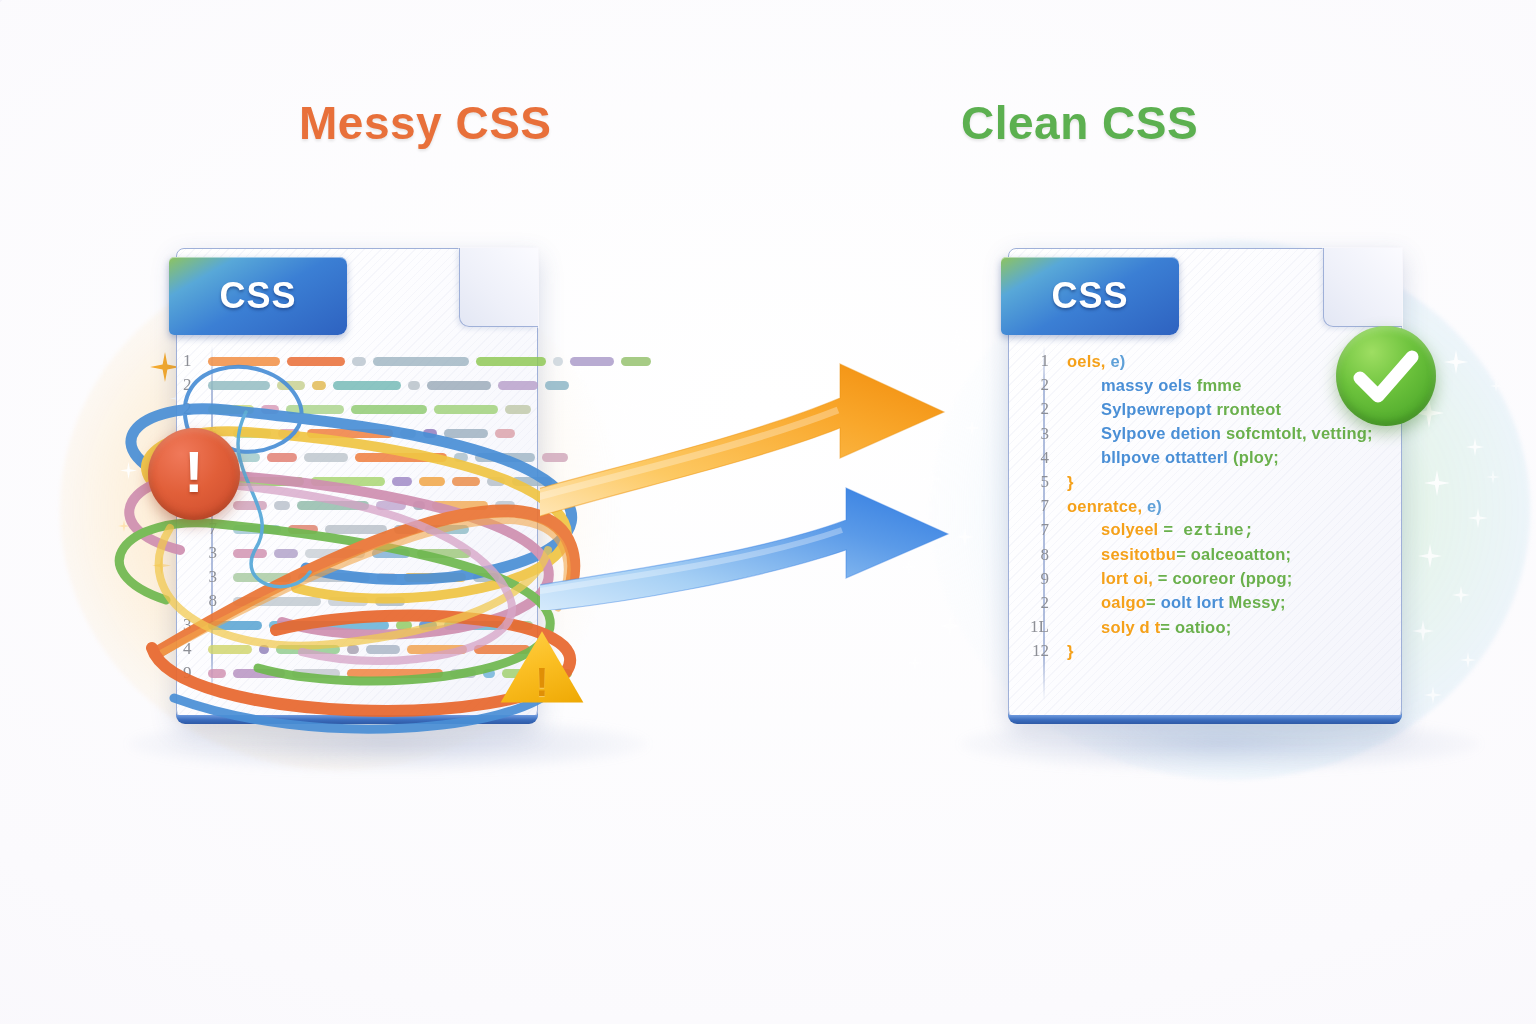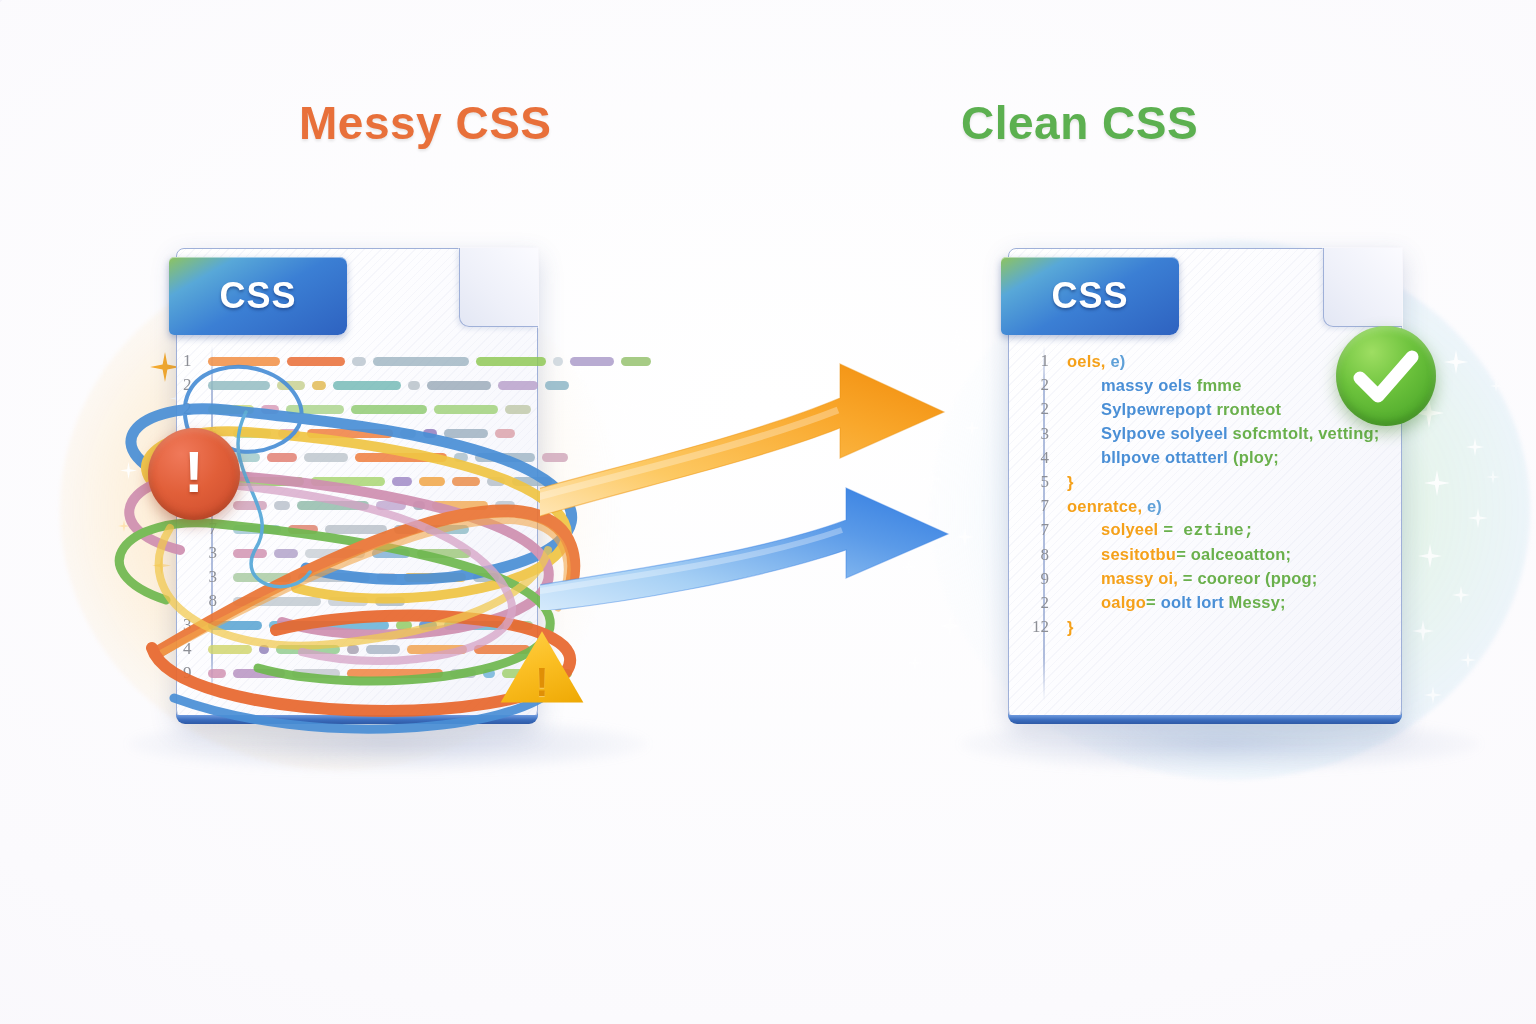--- a/index.html
+++ b/index.html
@@ -546,21 +546,21 @@
       <div class="cl-row">
         <div class="cl-num">2</div>
         <div class="cl-txt ind1"><span style="color: rgb(74, 143, 214);">massy </span><span style="color: rgb(74, 143, 214);">oels </span><span style="color: rgb(106, 176, 76); margin-top: 16px;">fmme</span></div>
       </div>
       <div class="cl-row">
         <div class="cl-num">2</div>
         <div class="cl-txt ind1"><span style="color: rgb(74, 143, 214);">Sylpewrepopt </span><span style="color: rgb(106, 176, 76);">rronteot</span></div>
       </div>
       <div class="cl-row">
         <div class="cl-num">3</div>
-        <div class="cl-txt ind1"><span style="color: rgb(74, 143, 214);">Sylpove solyeel </span><span style="color: rgb(106, 176, 76);">sofcmtolt, vetting;</span></div>
+        <div class="cl-txt ind1"><span style="color: rgb(74, 143, 214);">Sylpove detion </span><span style="color: rgb(106, 176, 76);">sofcmtolt, vetting;</span></div>
       </div>
       <div class="cl-row">
         <div class="cl-num">4</div>
         <div class="cl-txt ind1"><span style="color: rgb(74, 143, 214);">bllpove ottatterl </span><span style="color: rgb(106, 176, 76);">(ploy;</span></div>
       </div>
       <div class="cl-row">
         <div class="cl-num">5</div>
         <div class="cl-txt"><span style="color: rgb(245, 161, 26);">}</span></div>
       </div>
       <div class="cl-row">
@@ -570,25 +570,29 @@
       <div class="cl-row">
         <div class="cl-num">7</div>
         <div class="cl-txt ind1"><span style="color: rgb(245, 161, 26);">solyeel </span><span style="color: rgb(106, 176, 76); font-family: Liberation Mono, monospace;">= eztine;</span></div>
       </div>
       <div class="cl-row">
         <div class="cl-num">8</div>
         <div class="cl-txt ind1"><span style="color: rgb(245, 161, 26);">sesitotbu</span><span style="color: rgb(106, 176, 76); text-align: center;">= oalceoatton;</span></div>
       </div>
       <div class="cl-row">
         <div class="cl-num">9</div>
-        <div class="cl-txt ind1"><span style="color: rgb(245, 161, 26);">massy oi, </span><span style="color: rgb(106, 176, 76);">= cooreor (ppog;</span></div>
+        <div class="cl-txt ind1"><span style="color: rgb(245, 161, 26);">lort oi, </span><span style="color: rgb(106, 176, 76);">= cooreor (ppog;</span></div>
       </div>
       <div class="cl-row">
         <div class="cl-num">2</div>
         <div class="cl-txt ind1"><span style="color: rgb(245, 161, 26);">oalgo</span><span style="color: rgb(106, 176, 76);">= </span><span style="color: rgb(74, 143, 214);">oolt lort </span><span style="color: rgb(106, 176, 76);">Messy;</span></div>
+      </div>
+      <div class="cl-row">
+        <div class="cl-num">1L</div>
+        <div class="cl-txt ind1"><span style="color: rgb(245, 161, 26);">soly d t</span><span style="color: rgb(106, 176, 76);">= oatioo;</span></div>
       </div>
       <div class="cl-row">
         <div class="cl-num">12</div>
         <div class="cl-txt"><span style="color: rgb(245, 161, 26);">}</span></div>
       </div>
     </div>
 </div>
 
 <div class="badge" id="check-badge">
   <svg viewBox="0 0 100 100">

